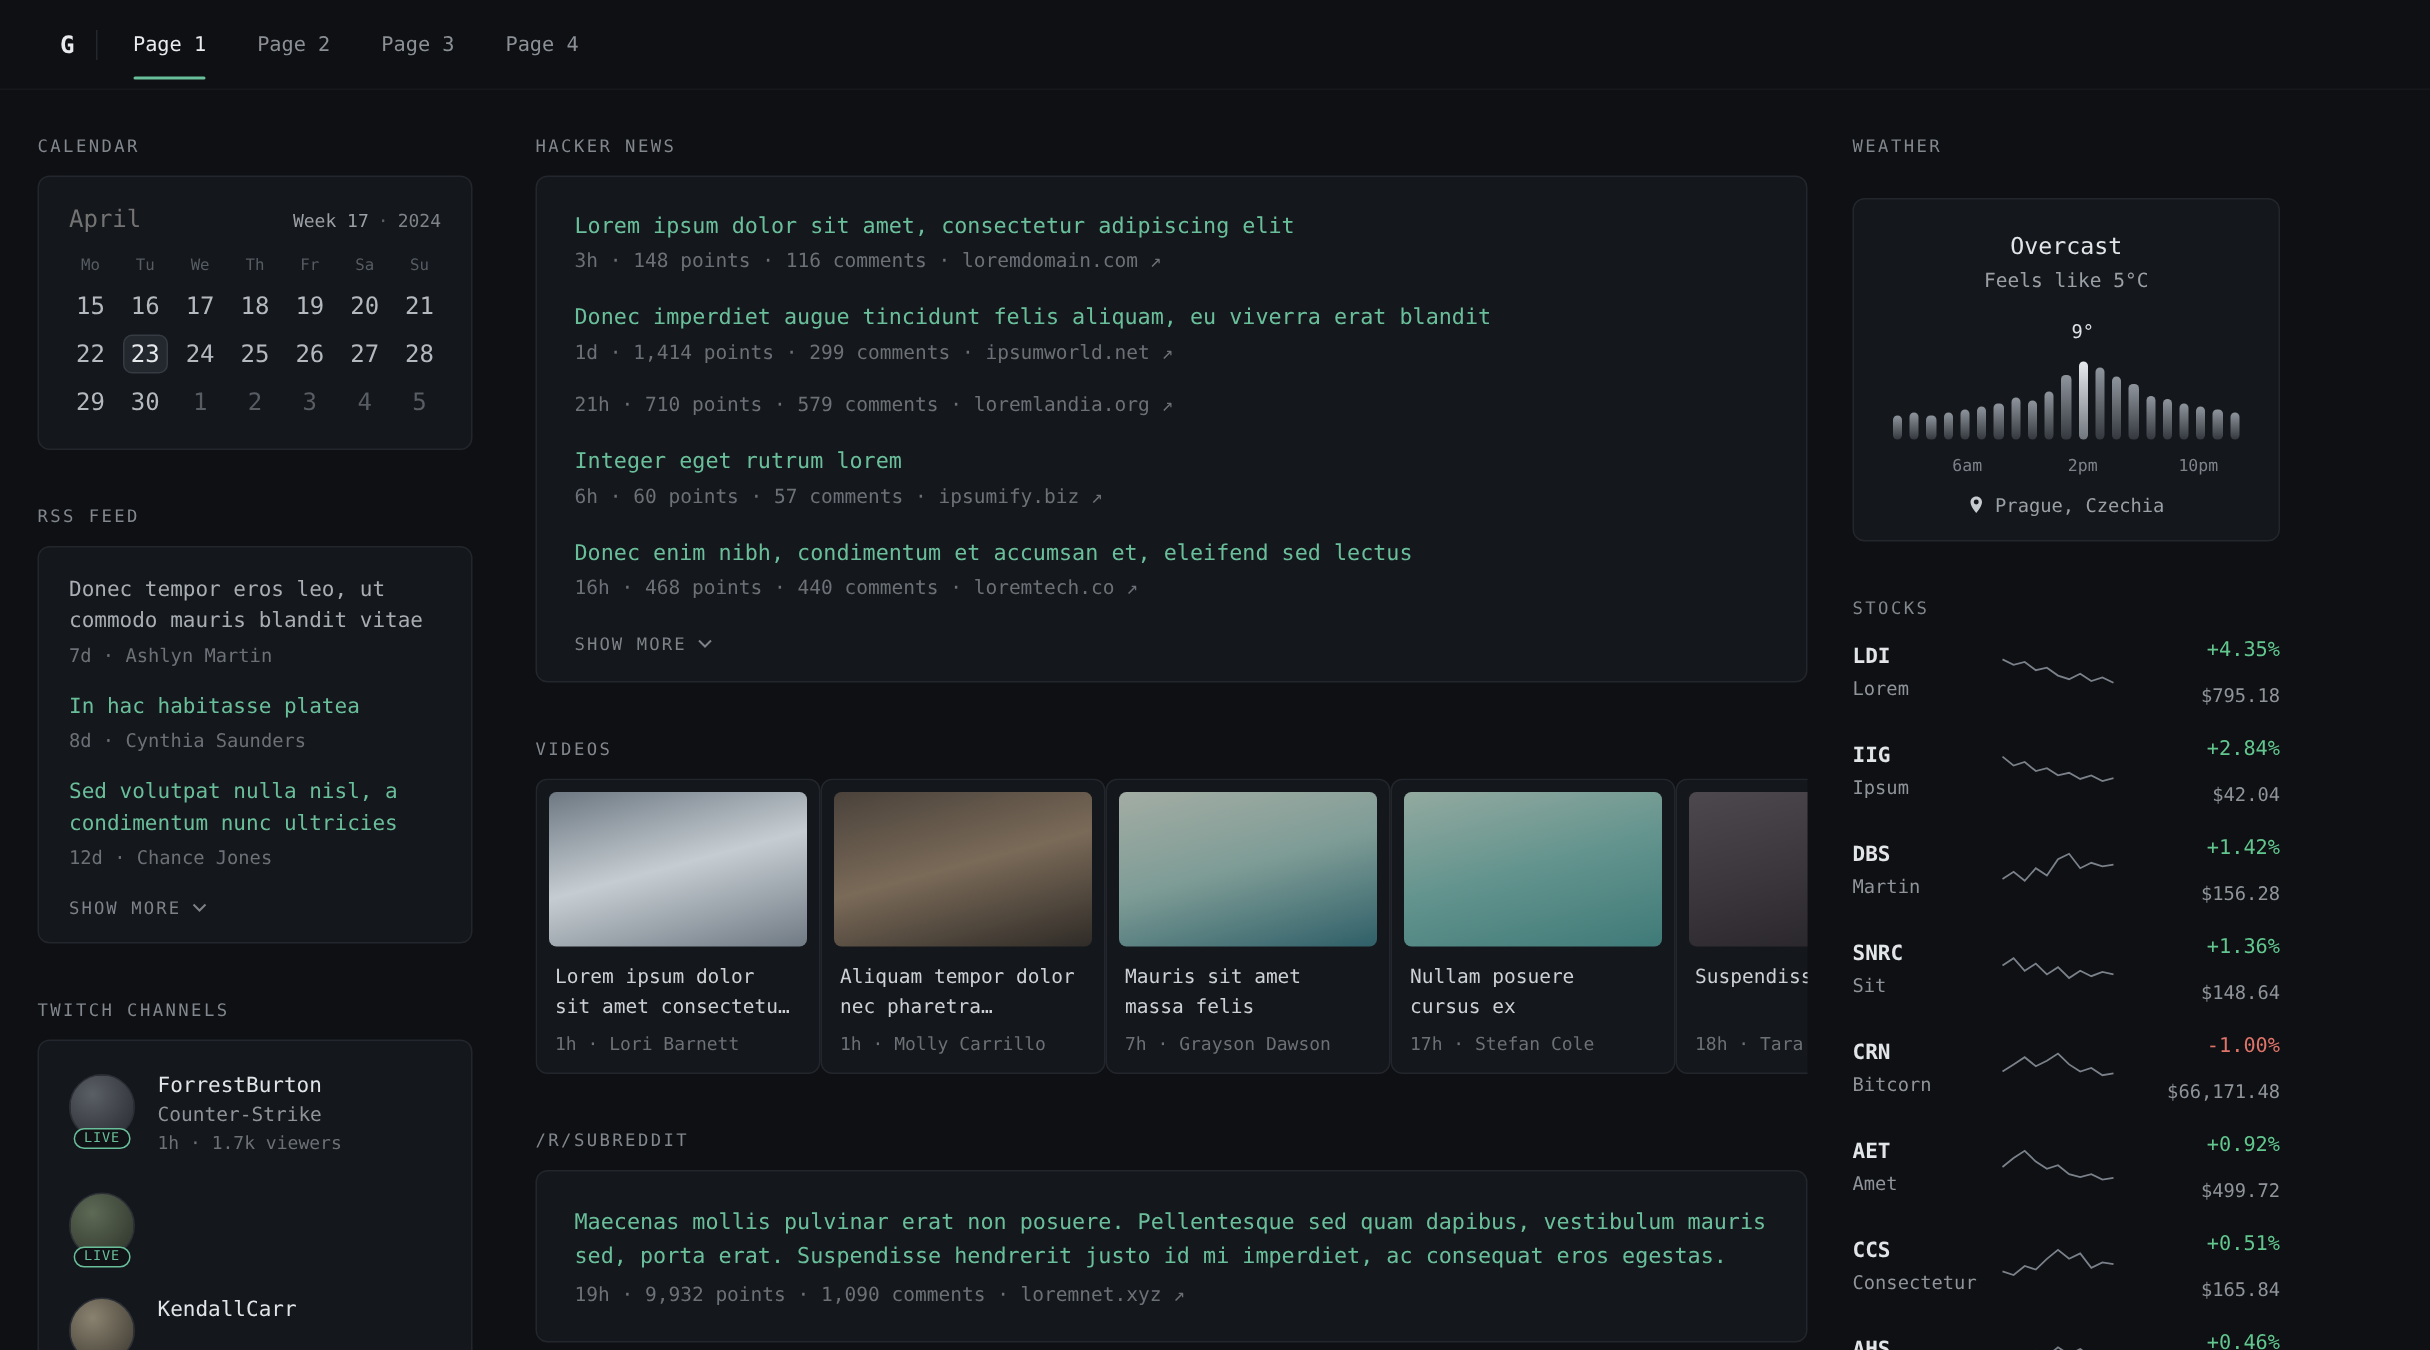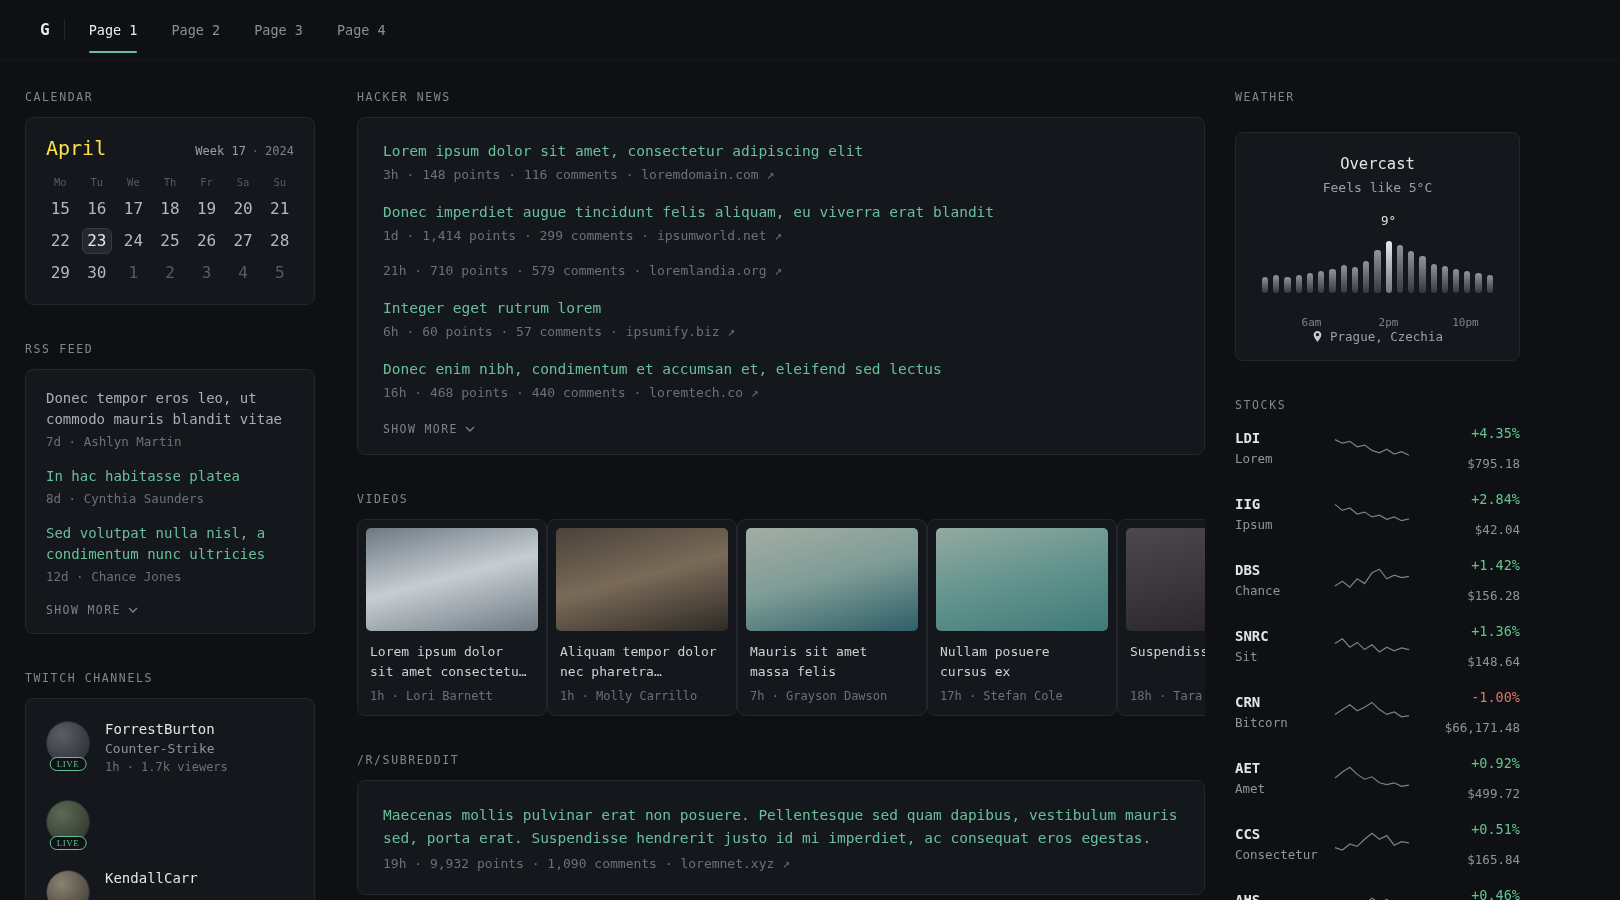--- a/index.html
+++ b/index.html
@@ -35,21 +35,21 @@
   .col-left  { width:290px; flex:none; margin-right:42px; }
   .col-mid   { flex:1; min-width:0; margin-right:30px; }
   .col-right { width:285px; flex:none; }
   .widget { margin-bottom:37px; }
   .widget-title { font-size:11.5px; font-weight:400; letter-spacing:.14em; color:#82878e; margin:0 0 13px; }
   .card { background:var(--card); border:1px solid var(--border); border-radius:8px; }
 
   
   .cal-card { padding:16px 16px 18px; }
   .cal-head { display:flex; justify-content:space-between; align-items:baseline; padding:2px 4px 16px; }
-  .cal-month { font-size:20px; color:#fde047; }
+  .cal-month { font-size:16px; color:#737373; }
   .cal-weekinfo { font-size:12px; color:#9aa0a6; }
   .cal-weekinfo .dot { color:#5a5f66; margin:0 6px; }
   .cal-weekinfo .year { color:#7e838a; }
   .cal-grid { display:grid; grid-template-columns:repeat(7,1fr); row-gap:6px; text-align:center; }
   .cal-dow-cell { font-size:10.5px; color:#565c63; padding-bottom:8px; }
   .cal-day { font-size:16px; color:#b4b9bf; width:30px; height:26px; line-height:26px;
              border-radius:6px; justify-self:center; cursor:pointer; }
   .cal-day.dim { color:#585d64; }
   .cal-day.selected { background:#23272e; border:1px solid #363b43; color:#e6e9ec; line-height:24px; }
 
@@ -64,21 +64,21 @@
                padding:2px 0 0; cursor:pointer; }
 
   
   .twitch-card { padding:22px 20px; }
   .channel { display:flex; gap:15px; margin-bottom:26px; align-items:flex-start; }
   .channel:last-child { margin-bottom:0; }
   .avatar-wrap { position:relative; flex:none; }
   .avatar { width:44px; height:44px; border-radius:50%; border:1px solid #2c3036; }
   .live-badge { position:absolute; left:50%; transform:translateX(-50%); bottom:-6px;
                 background:#101216; color:var(--accent); border:1px solid var(--accent);
-                font-size:9px; letter-spacing:.06em; padding:1px 6px; border-radius:9px;font-family:Liberation Serif, serif; }
+                font-size:9px; letter-spacing:.06em; padding:1px 6px; border-radius:9px; }
   .channel-name { font-size:14px; color:#e2e5e8; display:block; }
   .channel-game { font-size:13px; color:var(--muted); margin-top:4px; }
   .channel-meta { font-size:12px; color:var(--dim); margin-top:4px; }
 
   
   .hn-card { padding:23px 25px 18px; }
   .hn-item { margin-bottom:20px; }
   .hn-title { display:block; font-size:14.5px; color:var(--accent); line-height:1.45; }
   .hn-meta { font-size:13px; color:var(--dim); margin-top:5px; }
 
@@ -99,21 +99,21 @@
   
   .weather-card { padding:22px 18px 16px; text-align:center;margin-top:28px; }
   .weather-cond { font-size:15.5px; color:#e2e5e8; }
   .weather-feels { font-size:13px; color:#9aa0a6; margin-top:7px; }
   .weather-chart { position:relative; height:78px; margin:20px 8px 0; display:flex;
                    align-items:flex-end; gap:5px; }
   .wbar { flex:1; border-radius:3px; background:linear-gradient(180deg,#8f959d,#34383e); }
   .wbar.hl { background:linear-gradient(180deg,#e8ebee,#70767e); }
   .temp-label { position:absolute; top:-2px; font-size:12.5px; color:#dfe2e6; transform:translateX(-50%); }
   .weather-times { position:relative; height:15px; margin:7px 8px 0; font-size:11px; color:#7d828a; }
-  .weather-times span { position:absolute; top:16px; transform:translateX(-50%); }
+  .weather-times span { position:absolute; top:4px; transform:translateX(-50%); }
   .weather-loc { display:flex; align-items:center; justify-content:center; gap:7px; margin-top:14px;
                  font-size:12.5px; color:#9aa0a6; }
 
   
   .stock-row { display:flex; align-items:center; margin-bottom:20px; cursor:pointer; }
   .stock-left { width:86px; flex:none; }
   .stock-ticker { font-size:14px; font-weight:700; color:#e2e5e8; }
   .stock-name { font-size:12.5px; color:var(--muted); margin-top:5px; }
   .stock-sparkwrap { flex:1; display:flex; justify-content:center; }
   .stock-sparkwrap svg { display:block; }
@@ -408,21 +408,21 @@
               </svg>
             </div>
     <div class="stock-right">
       <div class="stock-change up">+2.84%</div>
       <div class="stock-price">$42.04</div>
     </div>
   </div>
           <div class="stock-row">
     <div class="stock-left">
       <div class="stock-ticker">DBS</div>
-      <div class="stock-name">Chance</div>
+      <div class="stock-name">Martin</div>
     </div>
     <div class="stock-sparkwrap">
               <svg width="78" height="28" viewBox="0 0 78 28">
                 <polyline points="2.0,20.0 9.4,15.2 16.8,21.2 24.2,12.8 31.6,17.6 39.0,6.8 46.4,3.2 53.8,12.8 61.2,9.2 68.6,11.6 76.0,10.4" fill="none" stroke="#7b818a" stroke-width="1.2"></polyline>
               </svg>
             </div>
     <div class="stock-right">
       <div class="stock-change up">+1.42%</div>
       <div class="stock-price">$156.28</div>
     </div>

